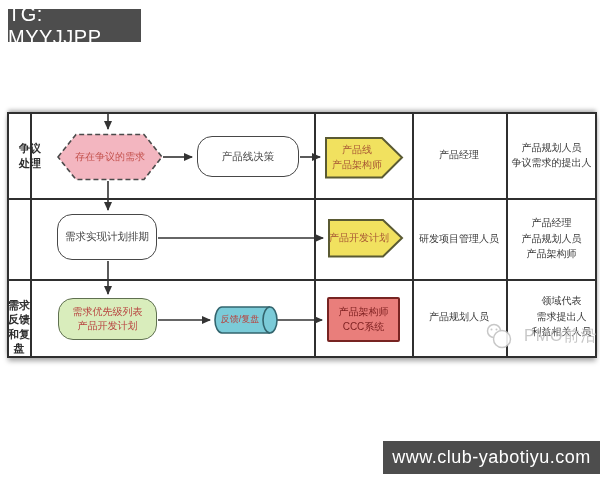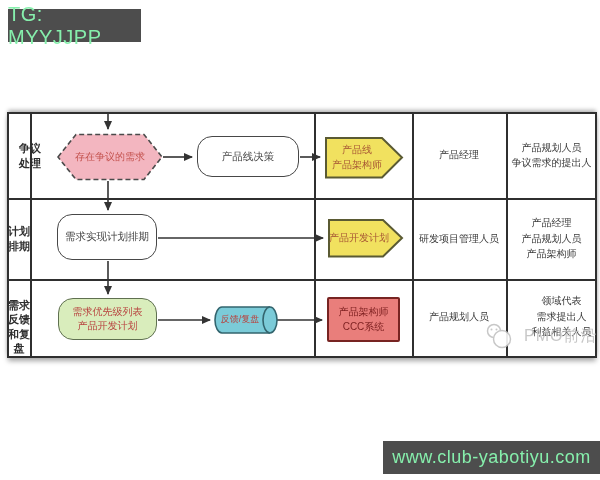--- a/index.html
+++ b/index.html
@@ -1,19 +1,19 @@
 <!DOCTYPE html>
 <html><head>
 <meta charset="utf-8">
 <style>
   html,body{margin:0;padding:0;background:#fff;}
   .stage{position:relative;width:600px;height:480px;background:#fff;overflow:hidden;
          font-family:"Liberation Sans","DejaVu Sans",sans-serif;}
   .abs{position:absolute;}
-  .tag-label{position:absolute;background:#4d4d4d;color:#86efac;display:flex;align-items:center;justify-content:center;
+  .tag-label{position:absolute;background:#4d4d4d;color:#ffffff;display:flex;align-items:center;justify-content:center;
              letter-spacing:.5px;}
   .tag-top{left:8px;top:9px;width:133px;height:33px;font-size:20px;}
   .tag-bottom{left:383px;top:441px;width:217px;height:33px;font-size:18px;}
   .tbl{position:absolute;left:7px;top:112px;width:586px;height:242px;border:2px solid #2f2f2f;background:#fff;
        box-shadow:0 4px 5px -1px rgba(0,0,0,.35), 0 -3px 4px -1px rgba(0,0,0,.3);}
   .vline,.hline{position:absolute;background:#2f2f2f;}
   .cell-text{position:absolute;display:flex;align-items:center;justify-content:center;text-align:center;
              white-space:pre-line;color:#3a3a3a;font-size:10px;line-height:1.55;}
   .lane-label{position:absolute;display:flex;align-items:center;justify-content:center;text-align:center;
               white-space:pre-line;color:#2e2e2e;font-size:11px;line-height:1.3;font-weight:600;}
@@ -39,22 +39,20 @@
     <div class="vline" style="left:21px;top:0;width:1.5px;height:100%;"></div>
     <div class="vline" style="left:305px;top:0;width:2px;height:100%;"></div>
     <div class="vline" style="left:403px;top:0;width:2px;height:100%;"></div>
     <div class="vline" style="left:497px;top:0;width:2px;height:100%;"></div>
     <div class="hline" style="left:0;top:84px;width:100%;height:2px;"></div>
     <div class="hline" style="left:0;top:165px;width:100%;height:2px;"></div>
   </div>
 
   <div class="lane-label" style="left:8px;top:114px;width:44px;height:83px;">争议
 处理</div>
-  <div class="lane-label" style="left:8px;top:199px;width:22px;height:79px;">计划
-排期</div>
   <div class="lane-label" style="left:8px;top:280px;width:22px;height:73px;margin-top:10px;">需求
 反馈
 和复
 盘</div>
 
   <svg class="abs" style="left:0;top:0;z-index:10;pointer-events:none;" width="600" height="480" viewBox="0 0 600 480">
     <defs>
       <marker id="ah" markerWidth="9" markerHeight="8" refX="8" refY="4" orient="auto" markerUnits="userSpaceOnUse">
         <path d="M0,0 L9,4 L0,8 Z" fill="#333"></path>
       </marker>

